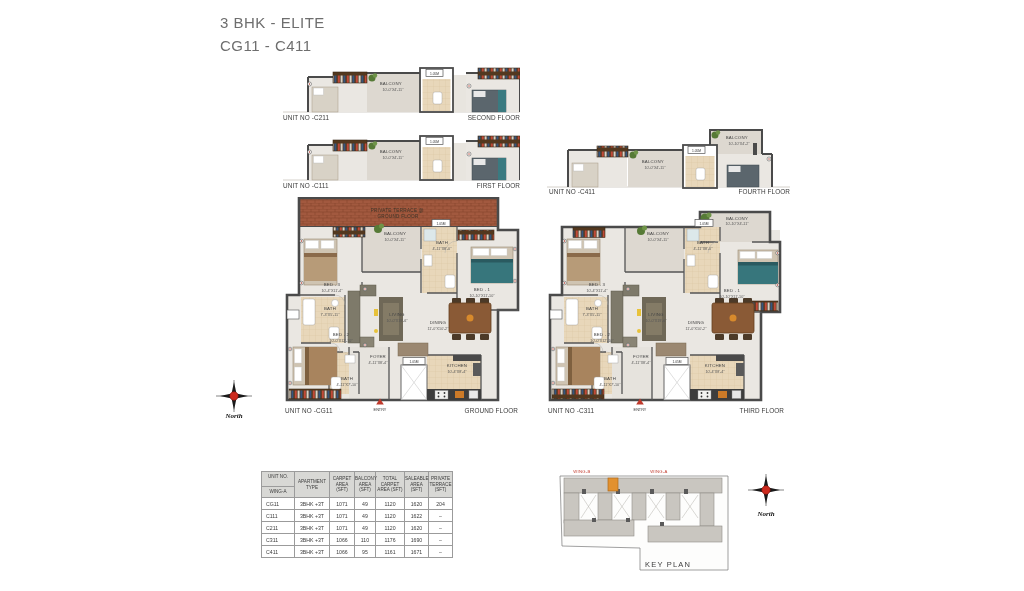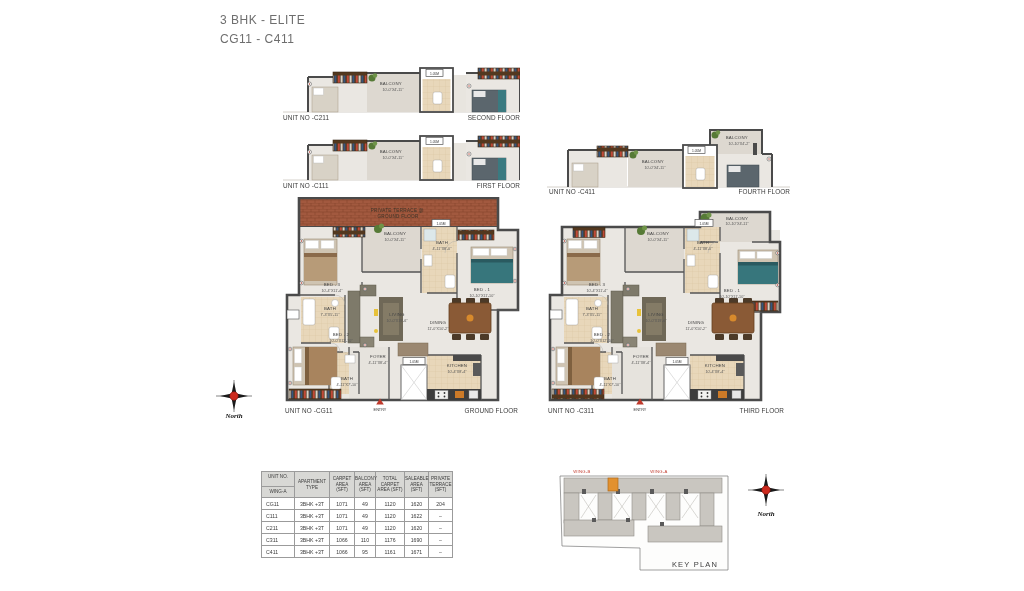--- a/index.html
+++ b/index.html
@@ -1,30 +1,30 @@
 <!DOCTYPE html>
 <html><head>
 <meta charset="utf-8">
 <style>
   html,body{margin:0;padding:0;}
   body{width:1024px;height:591px;position:relative;background:#fff;overflow:hidden;
        font-family:"Liberation Sans",sans-serif;}
   .abs{position:absolute;}
-  .title{left:220px;top:11px;font-size:12px;color:#6e6e6e;letter-spacing:.5px;line-height:1.55;}
+  .title{left:220px;top:11px;font-size:15px;color:#6e6e6e;letter-spacing:.5px;line-height:1.55;}
   .plabels{position:absolute;display:flex;justify-content:space-between;
            font-size:6.4px;color:#3a3a3a;letter-spacing:.1px;}
   svg{display:block;}
   svg text{font-family:"Liberation Sans",sans-serif;}
   .rn{font-size:4.4px;fill:#454545;letter-spacing:.15px;}
   .rd{font-size:3.7px;fill:#575757;}
   .tny{font-size:3.3px;fill:#333;}
   .terr{font-size:4.6px;fill:#3d3428;letter-spacing:.3px;}
   .wing{font-size:4.2px;fill:#c23b2e;letter-spacing:.3px;}
   .north-t{font-size:7px;font-family:"Liberation Serif",serif;font-style:italic;font-weight:bold;fill:#111;}
-  .keyplan-label{font-size:7.5px;color:#3c3c3c;letter-spacing:1.2px;text-align:center;}
+  .keyplan-label{font-size:7.5px;color:#3c3c3c;letter-spacing:1.2px;text-align:left;}
   table.area{position:absolute;left:261px;top:471px;border-collapse:collapse;table-layout:fixed;
              width:191px;font-size:5.2px;color:#3c3c3c;}
   table.area th,table.area td{border:.6px solid #9b9b9b;padding:0;vertical-align:middle;}
   table.area th{background:#d8d8d5;font-weight:normal;font-size:4.6px;line-height:1.3;height:25px;text-align:center;}
   table.area td{height:11px;text-align:center;}
   table.area td.c0{text-align:left;padding-left:4px;}
   .hl{display:block;}
   .hsplit{display:flex;flex-direction:column;justify-content:space-between;height:25px;}
   .hsplit span{display:block;padding:2px 0;}
   .hsplit .wbot{border-top:.6px solid #9b9b9b;}

